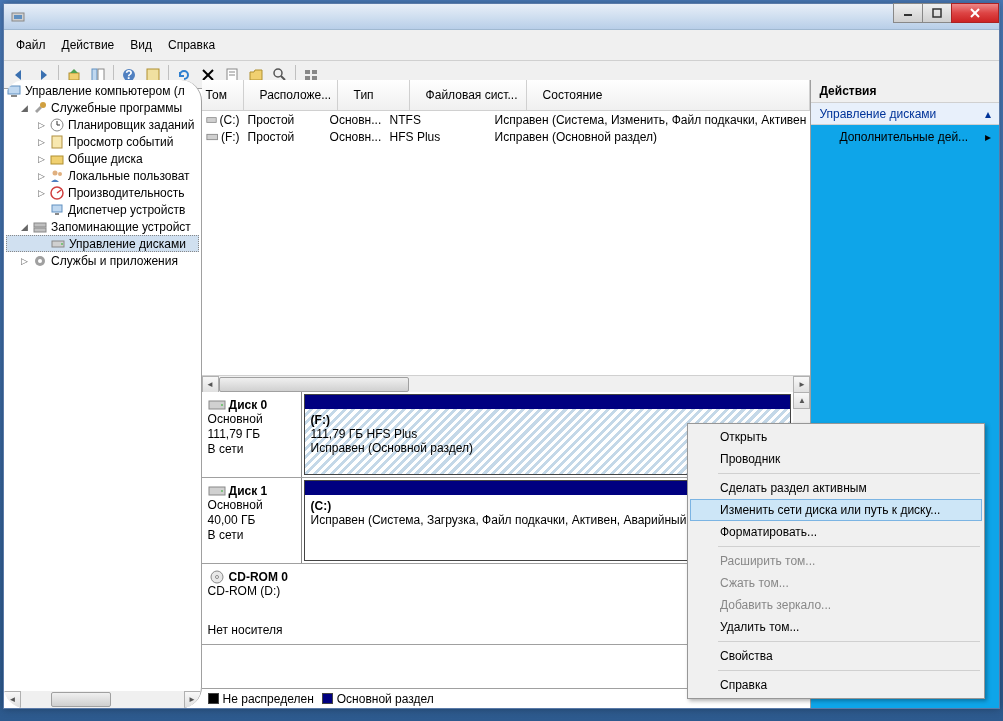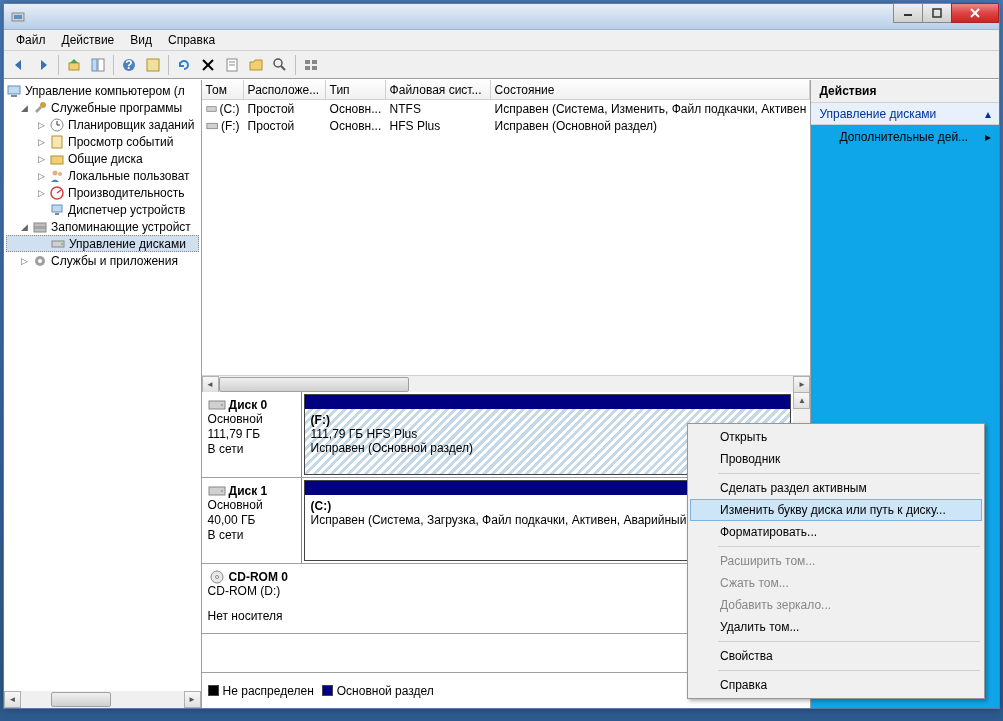--- a/index.html
+++ b/index.html
@@ -6,56 +6,56 @@
 body { background: linear-gradient(to bottom, #4a7ab8 0%, #2d5a8e 100%); width: 1003px; height: 721px; overflow: hidden; position: relative; }
 .window { position: absolute; left: 3px; top: 3px; right: 3px; bottom: 12px; background: #fff; border: 1px solid #5a7aa8; box-shadow: 0 0 8px rgba(0,0,0,0.3); }
 .titlebar { height: 26px; background: linear-gradient(to bottom, #e8eef7 0%, #d0dff0 50%, #b8cee8 100%); border-bottom: 1px solid #a0b8d0; display: flex; align-items: center; padding: 0 2px; position: relative; }
 .titlebar-icon { width: 16px; height: 16px; margin: 0 4px; position: relative; }
 .titlebar-icon svg { width: 16px; height: 16px; }
 .titlebar-text { flex: 1; color: #333; opacity: 0.3; font-size: 11px; padding-left: 2px; }
 .win-buttons { position: absolute; right: 0; top: -1px; display: flex; }
 .win-btn { width: 30px; height: 20px; border: 1px solid #888; background: linear-gradient(to bottom, #f0f0f0, #d0d0d0); display: flex; align-items: center; justify-content: center; margin-left: -1px; }
 .win-btn.close { width: 48px; background: linear-gradient(to bottom, #e88 0%, #d44 50%, #c22 100%); border-color: #a22; color: #fff; }
 .win-btn svg { width: 12px; height: 10px; }
-.menubar { height: 21px; background: #f0f0f0; border-bottom: 1px solid #d0d0d0; display: flex; align-items: center; padding: 0 4px; }
+.menubar { height: 31px; background: #f0f0f0; border-bottom: 1px solid #d0d0d0; display: flex; align-items: center; padding: 0 4px; }
 .menubar-item { padding: 2px 8px; cursor: default; }
 .toolbar { height: 28px; background: #f0f0f0; border-bottom: 1px solid #a0a0a0; display: flex; align-items: center; padding: 0 4px; gap: 2px; }
 .tool-btn { width: 22px; height: 22px; display: flex; align-items: center; justify-content: center; border: 1px solid transparent; }
 .tool-sep { width: 1px; height: 20px; background: #c0c0c0; margin: 0 2px; }
 .content { position: absolute; top: 76px; left: 0; right: 0; bottom: 0; display: flex; }
-.tree-pane { width: 198px; border-right: 1px solid #a0a0a0; background: #fff; overflow: hidden; position: relative; }
+.tree-pane { width: 198px; border-right: 1px solid #a0a0a0; background: #fff; overflow: hidden; position: relative; border-radius: 21px; }
 .tree { padding: 2px; }
 .tree-node { display: flex; align-items: center; height: 17px; padding-left: 0; white-space: nowrap; cursor: default; }
 .tree-node.selected { background: #d0e0f0; border: 1px dotted #888; }
 .tree-toggle { width: 11px; height: 11px; margin-right: 2px; display: flex; align-items: center; justify-content: center; font-size: 9px; color: #666; }
 .tree-icon { width: 16px; height: 16px; margin-right: 3px; display: flex; align-items: center; justify-content: center; }
 .tree-label { font-size: 12px; }
 .center-pane { flex: 1; display: flex; flex-direction: column; border-right: 1px solid #a0a0a0; position: relative; }
 .volumes-list { flex: 0 0 auto; height: 295px; background: #fff; overflow: hidden; }
-.list-header { display: flex; height: 20px; background: linear-gradient(to bottom, #fff, #f0f0f0); border-bottom: 1px solid #d0d0d0; }
+.list-header { display: flex; height: 31px; background: linear-gradient(to bottom, #fff, #f0f0f0); border-bottom: 1px solid #d0d0d0; gap: 12px; }
 .list-header-cell { border-right: 1px solid #d0d0d0; padding: 2px 4px; font-size: 12px; display: flex; align-items: center; overflow: hidden; }
 .list-row { display: flex; height: 17px; align-items: center; }
 .list-cell { padding: 0 4px; display: flex; align-items: center; overflow: hidden; white-space: nowrap; }
 .vol-icon { width: 14px; height: 12px; margin-right: 3px; }
 .hscroll { height: 17px; background: #f0f0f0; border-top: 1px solid #d0d0d0; display: flex; align-items: center; }
 .hscroll-btn { width: 17px; height: 17px; background: linear-gradient(to bottom, #f8f8f8, #e0e0e0); border: 1px solid #b0b0b0; display: flex; align-items: center; justify-content: center; font-size: 8px; color: #555; }
 .hscroll-track { flex: 1; height: 17px; background: #f0f0f0; position: relative; }
 .hscroll-thumb { position: absolute; height: 15px; top: 1px; background: linear-gradient(to bottom, #f0f0f0, #d0d0d0); border: 1px solid #a0a0a0; border-radius: 2px; }
 .disk-graphical { flex: 1; background: #fff; overflow: auto; position: relative; }
 .disk-row { display: flex; border-bottom: 1px solid #a0a0a0; min-height: 86px; }
 .disk-info { width: 100px; padding: 6px; border-right: 1px solid #888; display: flex; flex-direction: column; }
 .disk-name { font-weight: bold; display: flex; align-items: center; }
 .disk-name .dicon { width: 18px; height: 14px; margin-right: 3px; }
 .disk-meta { font-size: 12px; line-height: 15px; }
 .disk-parts { flex: 1; display: flex; padding: 2px; gap: 2px; position: relative; }
 .disk-part { flex: 1; border: 1px solid #444; display: flex; flex-direction: column; }
 .part-header { height: 14px; background: #000080; }
 .part-body { flex: 1; padding: 4px 6px; font-size: 12px; line-height: 14px; background: #fff; }
 .part-body.hatched { background: repeating-linear-gradient(135deg, #fff, #fff 3px, #c4d8e8 3px, #c4d8e8 6px); }
-.legend { height: 36px; border-top: 1px solid #a0a0a0; display: flex; align-items: center; padding: 0 6px; gap: 8px; background: #fff; }
+.legend { height: 20px; border-top: 1px solid #a0a0a0; display: flex; align-items: center; padding: 0 6px; gap: 8px; background: #fff; }
 .legend-item { display: flex; align-items: center; gap: 4px; font-size: 12px; }
 .legend-sq { width: 11px; height: 11px; border: 1px solid #444; }
 .actions-pane { width: 188px; background: #0ea5e9; }
 .actions-header { height: 23px; background: #f0f0f0; border-bottom: 1px solid #d0d0d0; padding: 4px 8px; font-weight: bold; font-size: 12px; }
 .actions-section { height: 22px; background: #e8f0fb; border-bottom: 1px solid #d0d0d0; padding: 3px 8px; font-size: 12px; display: flex; align-items: center; justify-content: space-between; color: #003399; }
 .actions-item { height: 24px; padding: 4px 8px 4px 28px; font-size: 12px; display: flex; align-items: center; justify-content: space-between; }
 .tree-hscroll { position: absolute; bottom: 0; left: 0; right: 0; height: 17px; background: #f0f0f0; display: flex; }
 .context-menu { position: absolute; background: #f0f0f0; border: 1px solid #979797; box-shadow: 2px 2px 4px rgba(0,0,0,0.3); padding: 2px; z-index: 100; width: 298px; }
 .ctx-item { height: 22px; display: flex; align-items: center; padding: 0 20px 0 30px; font-size: 12px; cursor: default; position: relative; }
 .ctx-item.highlighted { background: #cde6f7; border: 1px solid #7bb4e3; padding: 0 19px 0 29px; }
@@ -402,21 +402,21 @@
         <div class="disk-row" style="min-height:70px">
           <div class="disk-info" style="border-right:none;width:100%">
             <div class="disk-name">
                   <svg class="dicon" viewBox="0 0 18 14">
                     <circle cx="9" cy="7" r="6" fill="#e8e8e8" stroke="#888"></circle>
                     <circle cx="9" cy="7" r="1.5" fill="#fff" stroke="#888"></circle>
                   </svg>
                   <span>CD-ROM 0</span>
                 </div>
             <div class="disk-meta">CD-ROM (D:)</div>
-            <div class="disk-meta" style="margin-top:10px">Нет носителя</div>
+            <div class="disk-meta" style="margin-top:24px">Нет носителя</div>
           </div>
         </div>
         </div>
       </div>
 
       <div class="legend">
         <div class="legend-item">
             <div class="legend-sq" style="background:#000"></div>
             <span>Не распределен</span>
           </div>
@@ -439,21 +439,21 @@
         </div>
     </div>
   </div>
 </div>
 
 <div class="context-menu" style="left:687px; top:423px">
   <div class="ctx-item">Открыть</div>
   <div class="ctx-item">Проводник</div>
   <div class="ctx-sep"></div>
   <div class="ctx-item">Сделать раздел активным</div>
-  <div class="ctx-item highlighted">Изменить букву диска или путь к диску...</div>
+  <div class="ctx-item highlighted">Изменить сети диска или путь к диску...</div>
   <div class="ctx-item">Форматировать...</div>
   <div class="ctx-sep"></div>
   <div class="ctx-item disabled">Расширить том...</div>
   <div class="ctx-item disabled">Сжать том...</div>
   <div class="ctx-item disabled">Добавить зеркало...</div>
   <div class="ctx-item">Удалить том...</div>
   <div class="ctx-sep"></div>
   <div class="ctx-item">Свойства</div>
   <div class="ctx-sep"></div>
   <div class="ctx-item">Справка</div>

